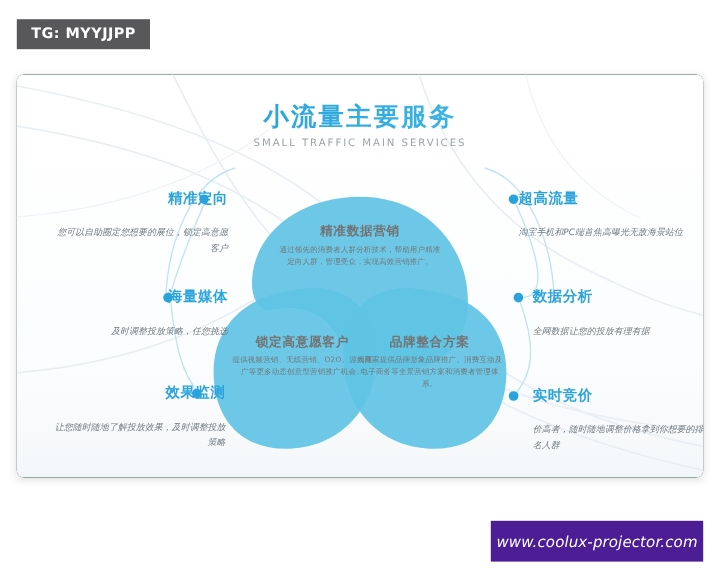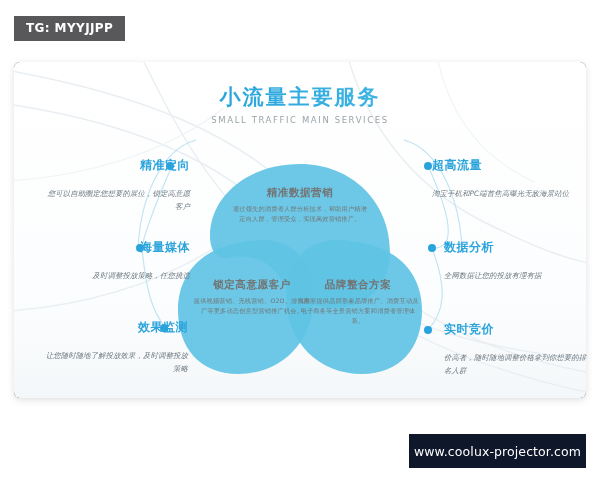--- a/index.html
+++ b/index.html
@@ -17,23 +17,23 @@
     background:#58585a;color:#ffffff;
     font-size:12px;letter-spacing:.4px;font-weight:600;
     padding:6px 12px 7px 12px;
     line-height:1;
   }
 
   
   .url-badge{
     position:absolute;left:409px;top:434px;
     width:177px;height:34px;
-    background:#0f172a;color:#ffffff;
+    background:#4c1d95;color:#ffffff;
     display:flex;align-items:center;justify-content:center;
-    font-size:12.5px;letter-spacing:.1px;
+    font-size:12.5px;letter-spacing:.1px;font-style:italic;
   }
 
   
   .card{
     position:absolute;left:14px;top:62px;width:572px;height:336px;
     background:#14532d;border-radius:6px;
     box-shadow:0 2px 7px rgba(0,0,0,.13);
     overflow:hidden;
   }
   .card-bg{position:absolute;inset:0;}

